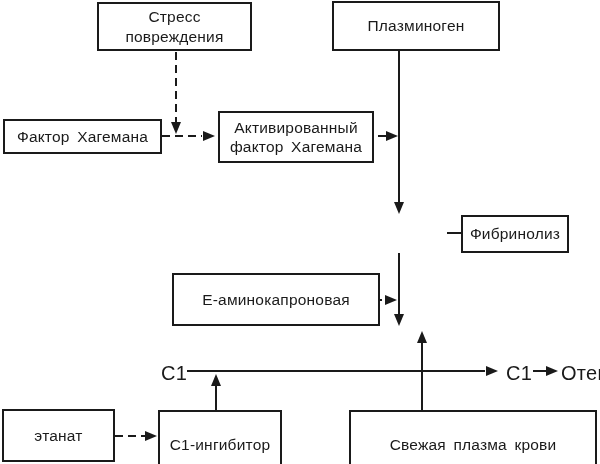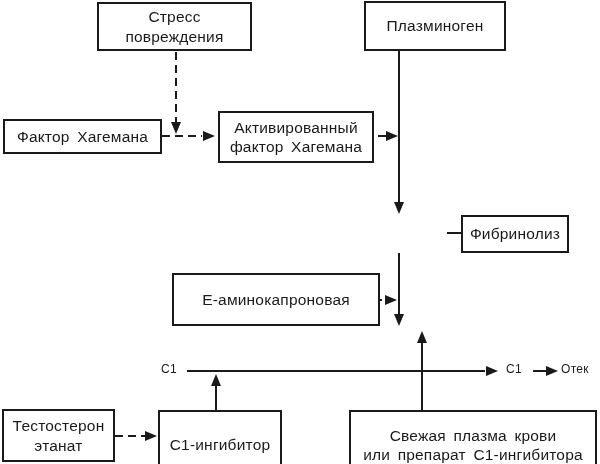--- a/index.html
+++ b/index.html
@@ -50,21 +50,21 @@
     justify-content: center;
     text-align: center;
     font-size: 15.5px;
     line-height: 1.25;
     letter-spacing: 0.2px;
     word-spacing: 3px;
   }
   .lbl {
     position: absolute;
     color: var(--ink, #1a1a1a);
-    font-size: 12px;
+    font-size: 20px;
     line-height: 1;
     letter-spacing: 0.3px;
     white-space: nowrap;
   }
 </style>
 </head>
 <body>
 
 <div class="canvas">
 
@@ -129,21 +129,21 @@
       <line class="connector dashed" x1="115" y1="436" x2="145" y2="436"></line>
       <polygon class="arrowhead" points="157,436 145,431 145,441"></polygon>
     </g>
   </svg>
 
   <div class="box" style="left:97px;top:2px;width:155px;height:49px">
     <span>Стресс</span>
     <span>повреждения</span>
   </div>
 
-  <div class="box" style="left:364px;top:1px;width:142px;height:50px">
+  <div class="box" style="left:332px;top:1px;width:168px;height:50px">
     <span>Плазминоген</span>
   </div>
 
   <div class="box" style="left:3px;top:119px;width:159px;height:35px">
     <span>Фактор Хагемана</span>
   </div>
 
   <div class="box" style="left:218px;top:111px;width:156px;height:52px">
     <span>Активированный</span>
     <span>фактор Хагемана</span>
@@ -152,31 +152,29 @@
 
   <div class="box" style="left:461px;top:215px;width:108px;height:38px">
     <span>Фибринолиз</span>
   </div>
 
   <div class="box" style="left:172px;top:273px;width:208px;height:53px">
     <span>Е-аминокапроновая</span>
   </div>
 
   <div class="box" style="left:2px;top:409px;width:113px;height:53px">
-    <span>Тестостерон</span>
     <span>этанат</span>
   </div>
 
   <div class="box" style="left:158px;top:410px;width:124px;height:69px">
     <span>С1-ингибитор</span>
   </div>
 
   <div class="box" style="left:349px;top:410px;width:248px;height:70px">
     <span>Свежая плазма крови</span>
-    <span>или препарат С1-ингибитора</span>
   </div>
 
   <span class="lbl" style="left:161px;top:363px">С1</span>
 
   <span class="lbl" style="left:506px;top:363px">С1</span>
 
   <span class="lbl" style="left:561px;top:363px">Отек</span>
 
 </div>
 

